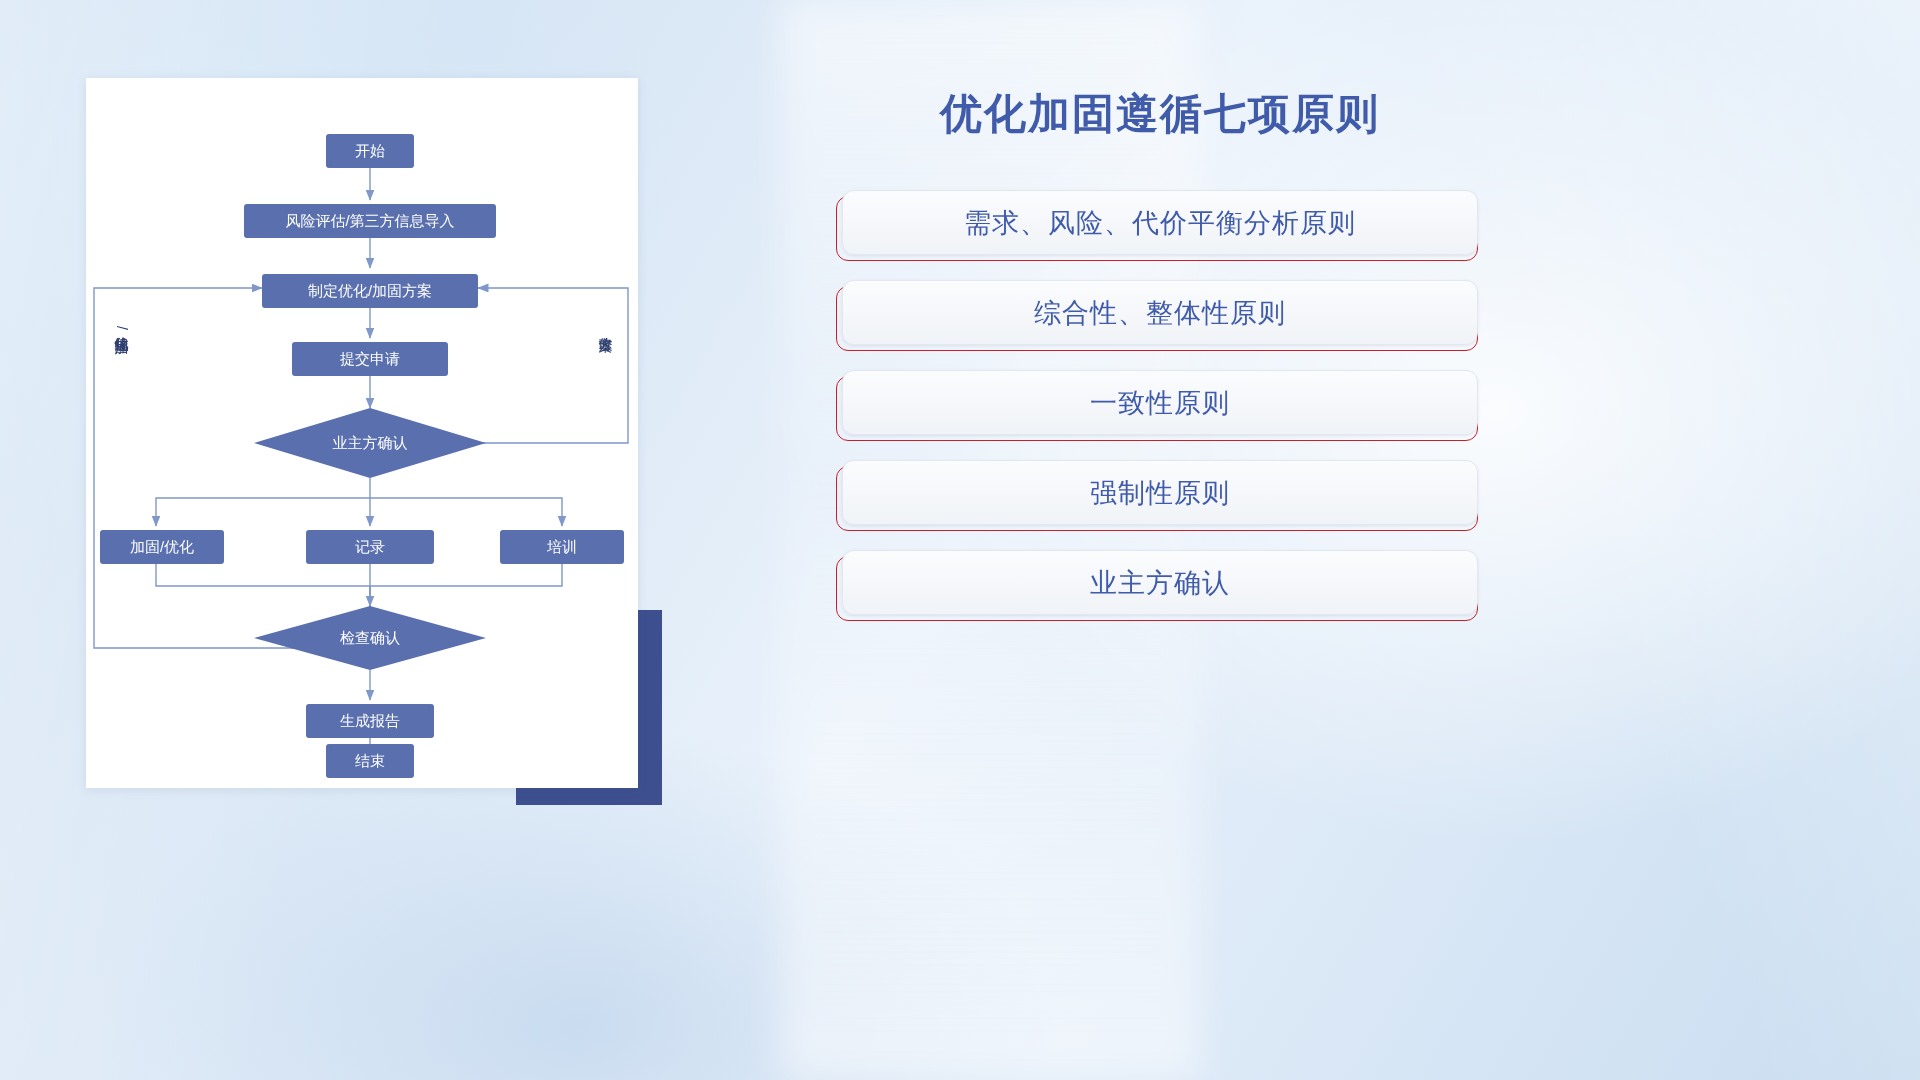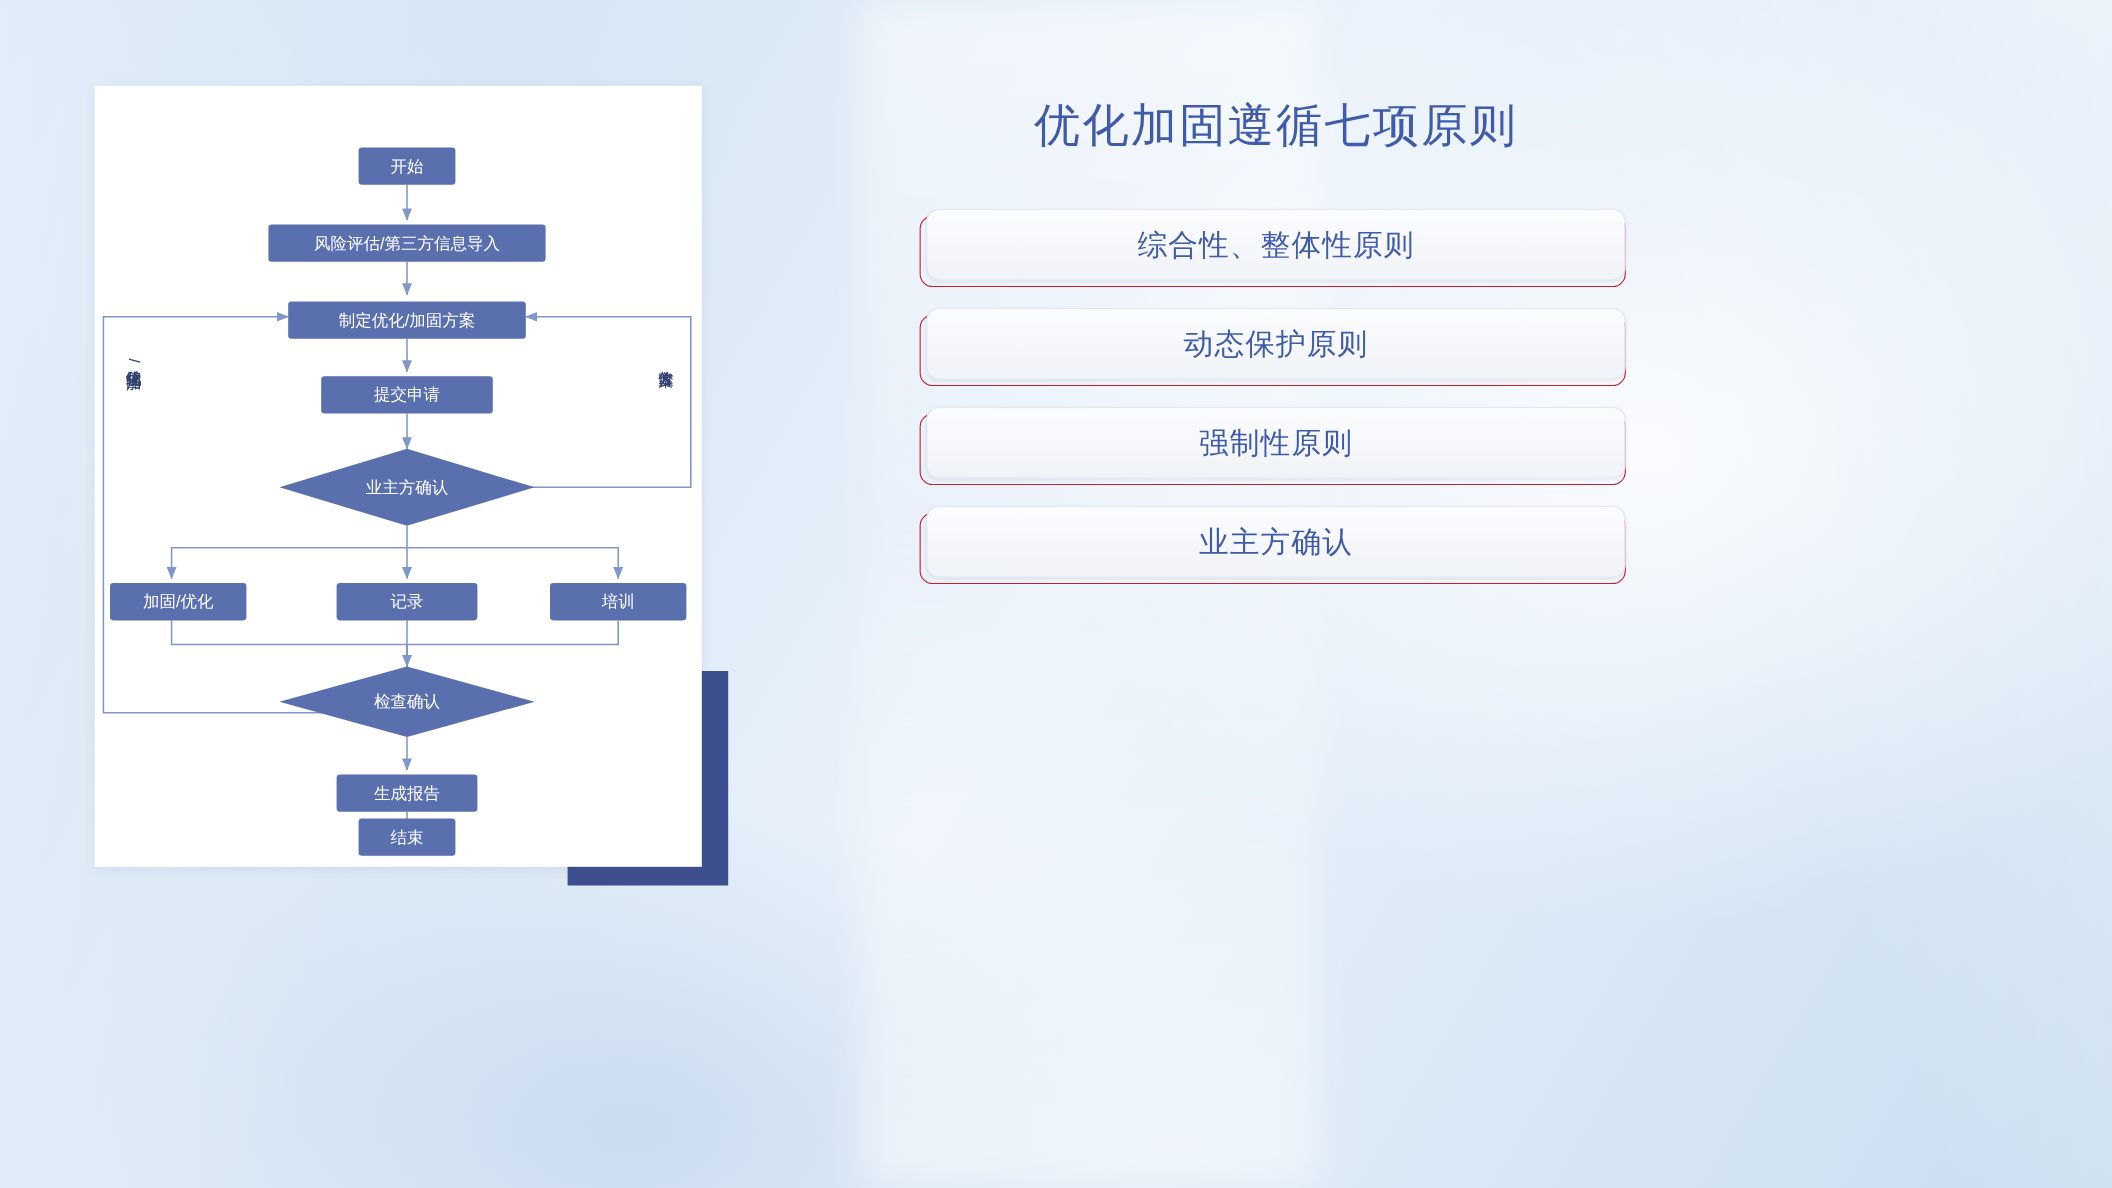--- a/index.html
+++ b/index.html
@@ -61,21 +61,21 @@
   #flow-card svg { display: block; }
 
   
   #right-title {
     position: absolute;
     left: 836px;
     top: 86px;
     width: 648px;
     text-align: center;
     font-size: 42px;
-    font-weight: normal;
+    font-weight: bold;
     color: #3f5ba9;
     letter-spacing: 2px;
   }
   #principles {
     position: absolute;
     left: 836px;
     top: 190px;
     width: 648px;
   }
   .principle {
@@ -214,25 +214,29 @@
         <text x="520" y="248" writing-mode="tb" glyph-orientation-vertical="0" style="writing-mode: vertical-rl;">方案修改</text>
       </g>
     </svg>
   </div>
 
   <div id="right-title">优化加固遵循七项原则</div>
 
   <div id="principles">
     <div class="principle">
       <div class="accent"></div>
+      <div class="plate">需求、风险、代价平衡分析原则</div>
+    </div>
+    <div class="principle">
+      <div class="accent"></div>
       <div class="plate">综合性、整体性原则</div>
     </div>
     <div class="principle">
       <div class="accent"></div>
-      <div class="plate">动态保护原则</div>
+      <div class="plate">一致性原则</div>
     </div>
     <div class="principle">
       <div class="accent"></div>
       <div class="plate">强制性原则</div>
     </div>
     <div class="principle">
       <div class="accent"></div>
       <div class="plate">业主方确认</div>
     </div>
   </div>

